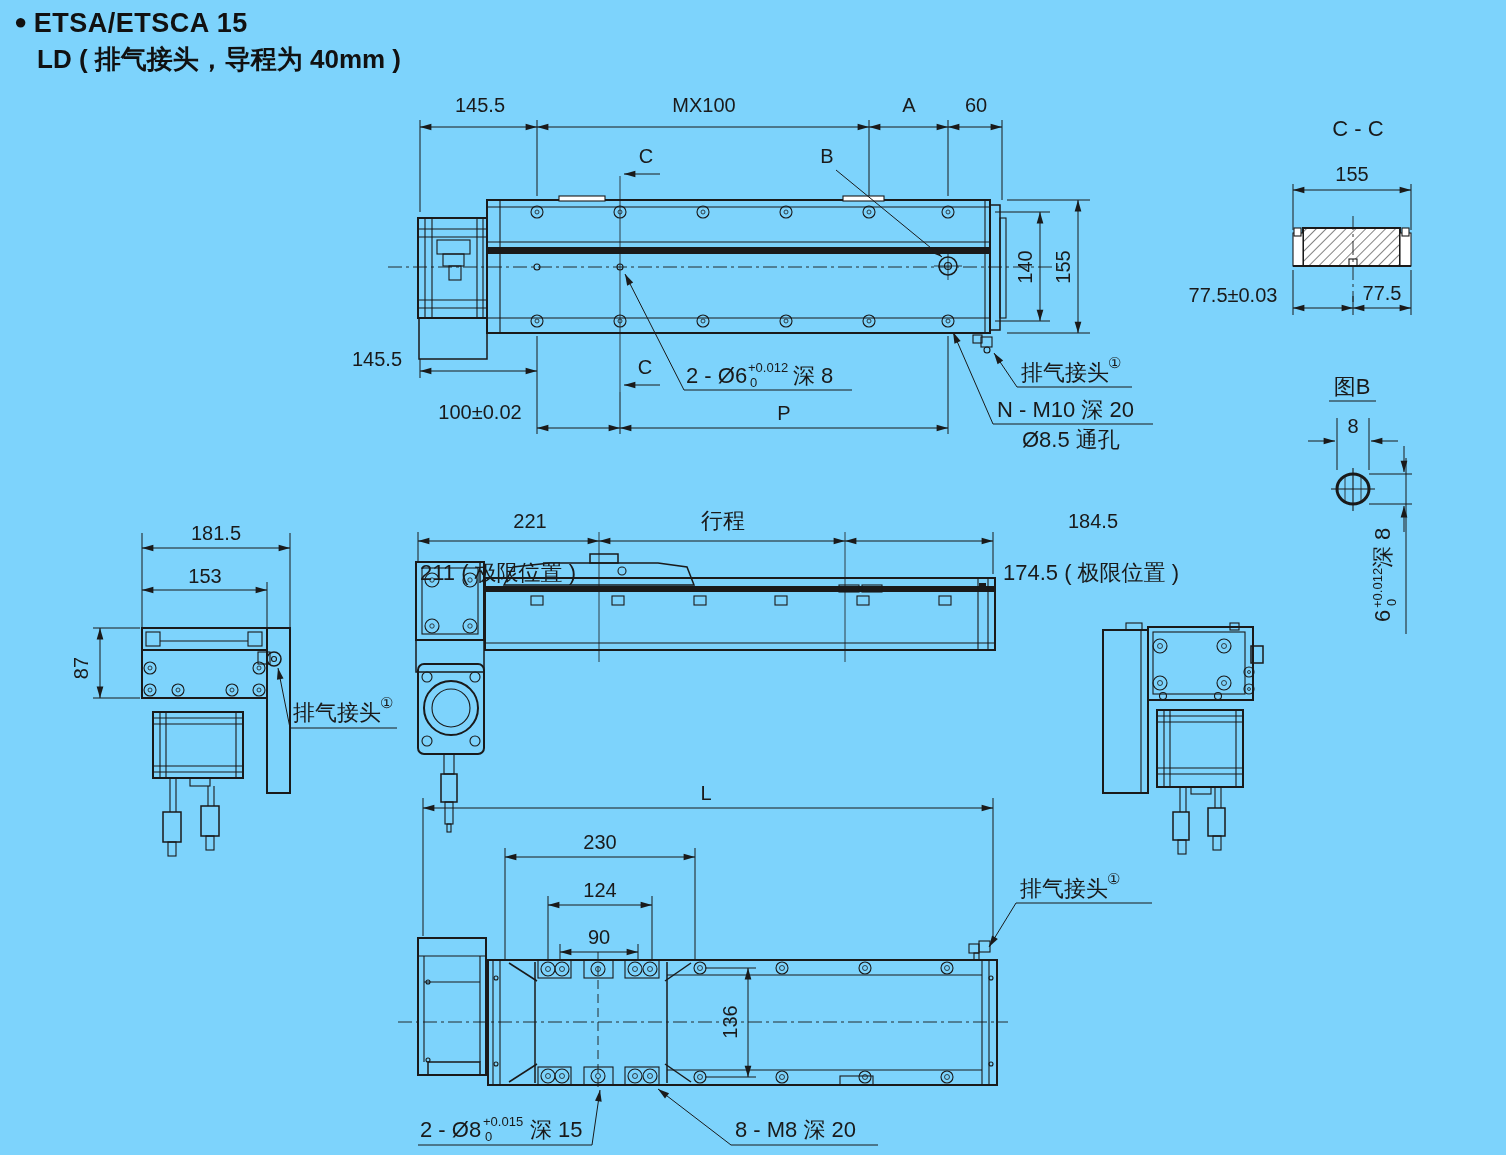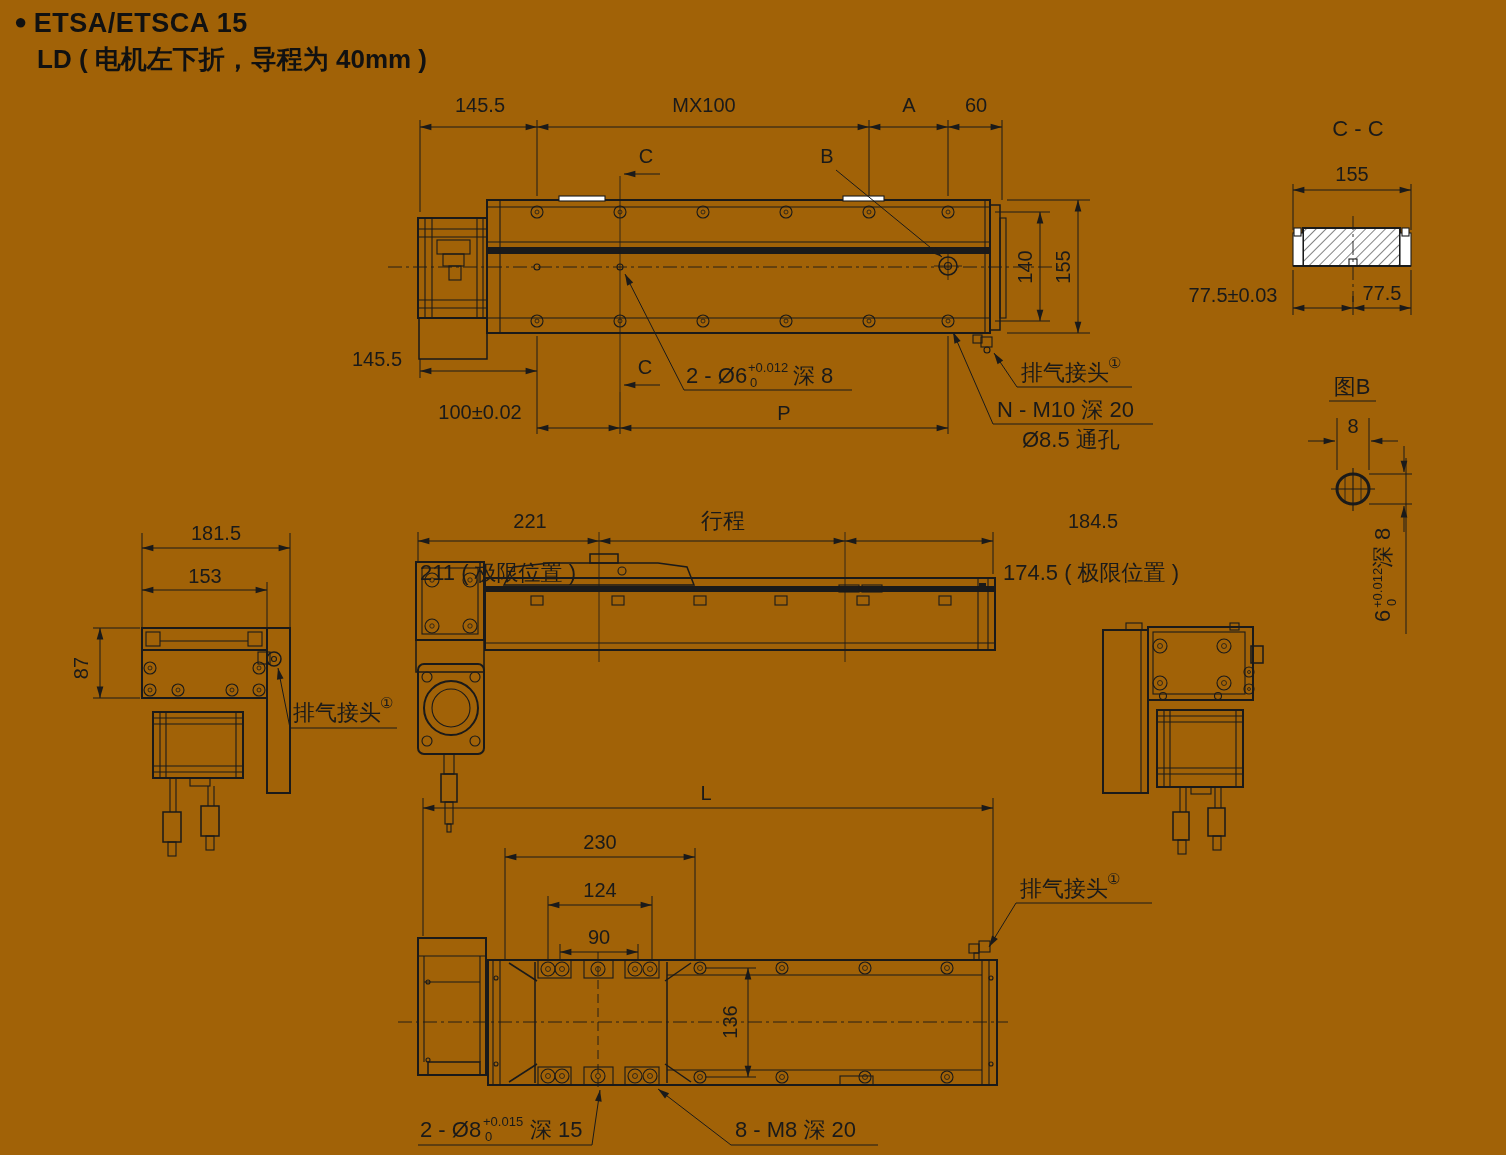--- a/index.html
+++ b/index.html
@@ -1,16 +1,16 @@
 <!DOCTYPE html>
 <html><head>
 <meta charset="utf-8">
 <style>
   html,body{margin:0;padding:0;background:#fff;}
-  #stage{position:relative;width:1506px;height:1155px;background:#a16207;overflow:hidden;
+  #stage{position:relative;width:1506px;height:1155px;background:#7dd3fc;overflow:hidden;
          font-family:"Liberation Sans",sans-serif;color:#111;}
   .title-line1{position:absolute;left:14px;top:8px;font-size:27px;font-weight:bold;letter-spacing:.5px;}
   .title-line2{position:absolute;left:37px;top:42px;font-size:26px;font-weight:bold;}
   .bullet{font-size:22px;vertical-align:3px;margin-right:6px;}
   svg{position:absolute;left:0;top:0;}
   svg *{vector-effect:none;}
   .draw{stroke:#1a1a1a;fill:none;}
   .s2{stroke-width:2;}
   .s15{stroke-width:1.5;}
   .s1{stroke-width:1.1;}
@@ -26,21 +26,21 @@
   .tb{font-size:22px;}
   .ts{font-size:13px;}
   .tsup{font-size:15px;}
 </style>
 </head>
 <body>
 
 <div id="stage">
 
   <div class="title-line1"><span class="bullet">●</span><span>ETSA/ETSCA 15</span></div>
-  <div class="title-line2">LD ( 电机左下折，导程为 40mm )</div>
+  <div class="title-line2">LD ( 排气接头，导程为 40mm )</div>
 
   <svg width="1506" height="1155" viewBox="0 0 1506 1155">
     <defs>
       <marker id="arr" viewBox="0 0 12 8" refX="11" refY="4" markerWidth="13" markerHeight="9" orient="auto-start-reverse">
         <path d="M0.5,0.9 L11,4 L0.5,7.1 Z" fill="#1a1a1a"></path>
       </marker>
       <pattern id="hatch" patternUnits="userSpaceOnUse" width="7" height="7" patternTransform="rotate(45)">
         <rect width="7" height="7" fill="#ffffff"></rect>
         <line x1="0" y1="0" x2="0" y2="7" stroke="#1a1a1a" stroke-width="1.1"></line>
       </pattern>

